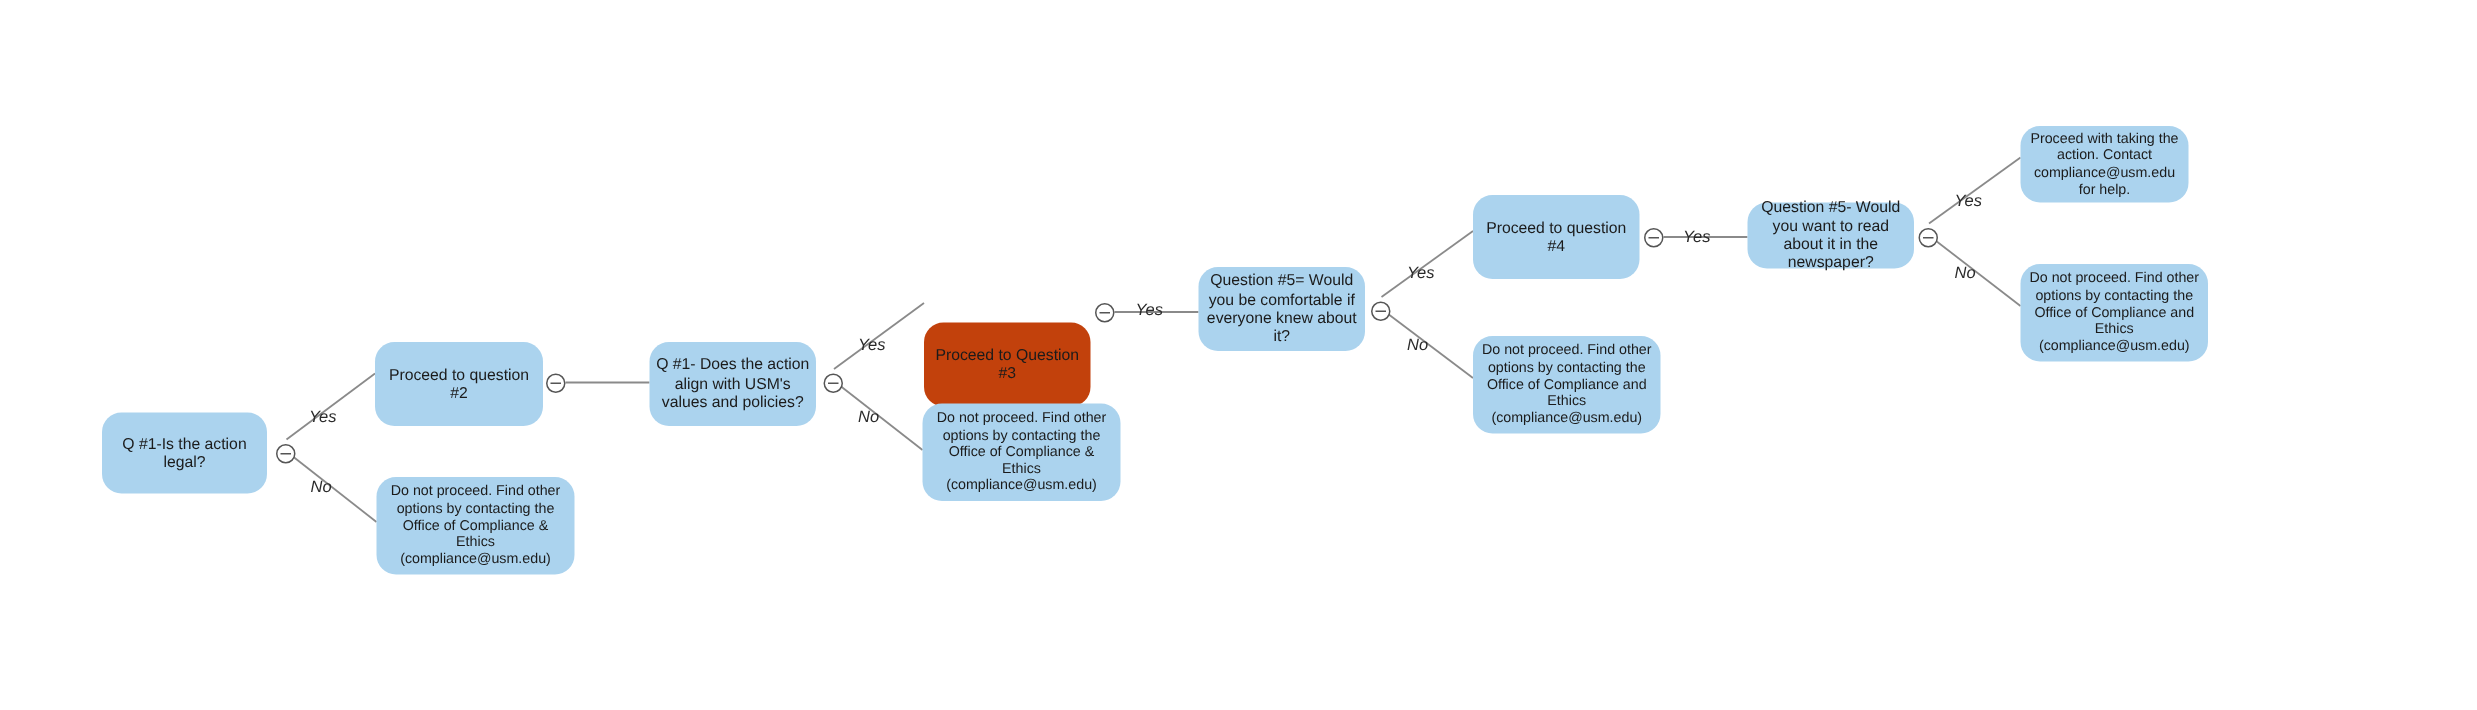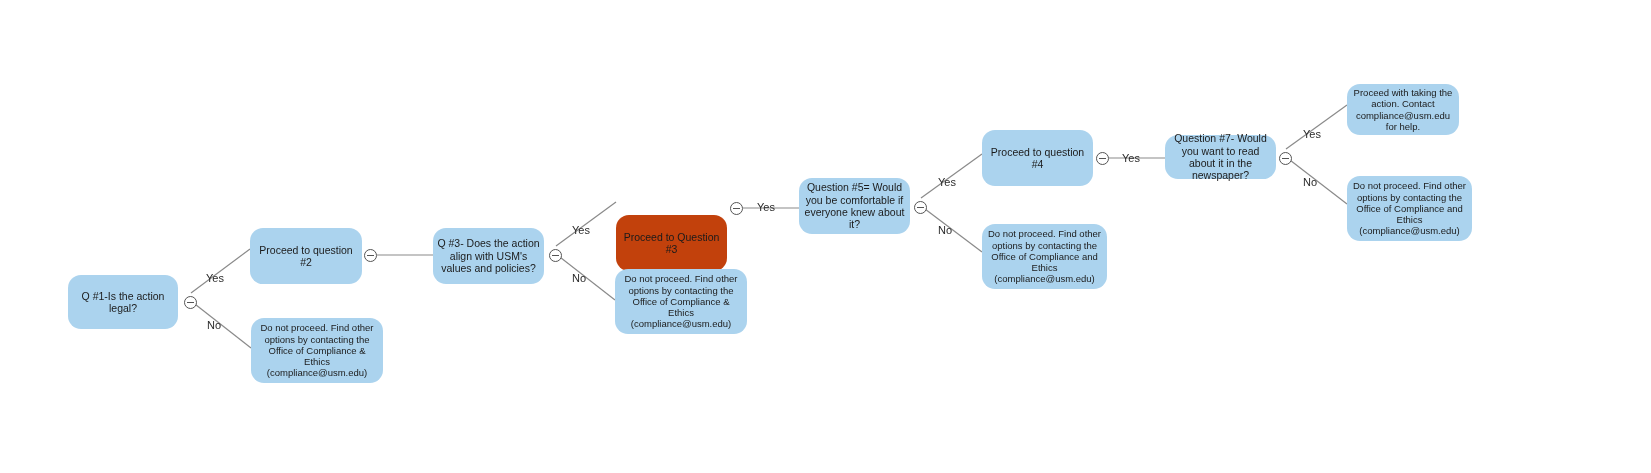--- a/index.html
+++ b/index.html
@@ -41,20 +41,21 @@
   .node span {
     display: block;
     width: 100%;
   }
   .edge-label {
     position: absolute;
     color: #2b2b2b;
     background: transparent;
     z-index: 4;
     white-space: nowrap;
+    font-style: italic;
   }
   .connector {
     position: absolute;
     width: 13px;
     height: 13px;
     border: 1px solid #555555;
     border-radius: 50%;
     background: #ffffff;
     z-index: 5;
     box-sizing: border-box;
@@ -83,27 +84,27 @@
       <line x1="921" y1="198" x2="982" y2="154" stroke="#8a8a8a" stroke-width="1.2"></line>
       <line x1="921" y1="206" x2="982" y2="252" stroke="#8a8a8a" stroke-width="1.2"></line>
       <line x1="1109" y1="158" x2="1165" y2="158" stroke="#8a8a8a" stroke-width="1.2"></line>
       <line x1="1286" y1="149" x2="1347" y2="105" stroke="#8a8a8a" stroke-width="1.2"></line>
       <line x1="1286" y1="157" x2="1347" y2="204" stroke="#8a8a8a" stroke-width="1.2"></line>
     </svg>
   <div id="nodes-layer">
       <div class="node" style="left: 68px; top: 275px; width: 110px; height: 54px; font-size: 10.5px; background: rgb(171, 211, 238); color: rgb(27, 27, 27);"><span>Q #1-Is the action legal?</span></div>
       <div class="node" style="left: 250px; top: 228px; width: 112px; height: 56px; font-size: 10.5px; background: rgb(171, 211, 238); color: rgb(27, 27, 27);"><span>Proceed to question #2</span></div>
       <div class="node" style="left: 251px; top: 318px; width: 132px; height: 65px; font-size: 9.5px; background: rgb(171, 211, 238); color: rgb(27, 27, 27);"><span>Do not proceed. Find other options by contacting the Office of Compliance &amp; Ethics (compliance@usm.edu)</span></div>
-      <div class="node" style="left: 433px; top: 228px; width: 111px; height: 56px; font-size: 10.5px; background: rgb(171, 211, 238); color: rgb(27, 27, 27);"><span>Q #3- Does the action align with USM's values and policies?</span></div>
+      <div class="node" style="left: 433px; top: 228px; width: 111px; height: 56px; font-size: 10.5px; background: rgb(171, 211, 238); color: rgb(27, 27, 27);"><span>Q #1- Does the action align with USM's values and policies?</span></div>
       <div class="node" style="left: 616px; top: 178px; width: 111px; height: 56px; font-size: 10.5px; background: #c2410c; color: rgb(27, 27, 27); margin-top: 37px;"><span>Proceed to Question #3</span></div>
       <div class="node" style="left: 615px; top: 269px; width: 132px; height: 65px; font-size: 9.5px; background: rgb(171, 211, 238); color: rgb(27, 27, 27);"><span>Do not proceed. Find other options by contacting the Office of Compliance &amp; Ethics (compliance@usm.edu)</span></div>
       <div class="node" style="left: 799px; top: 178px; width: 111px; height: 56px; font-size: 10.5px; background: rgb(171, 211, 238); color: rgb(27, 27, 27);"><span>Question #5= Would you be comfortable if everyone knew about it?</span></div>
       <div class="node" style="left: 982px; top: 130px; width: 111px; height: 56px; font-size: 10.5px; background: rgb(171, 211, 238); color: rgb(27, 27, 27);"><span>Proceed to question #4</span></div>
       <div class="node" style="left: 982px; top: 224px; width: 125px; height: 65px; font-size: 9.5px; background: rgb(171, 211, 238); color: rgb(27, 27, 27);"><span>Do not proceed.  Find other options by contacting the Office of Compliance and Ethics (compliance@usm.edu)</span></div>
-      <div class="node" style="left: 1165px; top: 135px; width: 111px; height: 44px; font-size: 10.5px; background: rgb(171, 211, 238); color: rgb(27, 27, 27);"><span>Question #7- Would you want to read about it in the newspaper?</span></div>
+      <div class="node" style="left: 1165px; top: 135px; width: 111px; height: 44px; font-size: 10.5px; background: rgb(171, 211, 238); color: rgb(27, 27, 27);"><span>Question #5- Would you want to read about it in the newspaper?</span></div>
       <div class="node" style="left: 1347px; top: 84px; width: 112px; height: 51px; font-size: 9.5px; background: rgb(171, 211, 238); color: rgb(27, 27, 27);"><span>Proceed with taking the action.  Contact compliance@usm.edu for help.</span></div>
       <div class="node" style="left: 1347px; top: 176px; width: 125px; height: 65px; font-size: 9.5px; background: rgb(171, 211, 238); color: rgb(27, 27, 27);"><span>Do not proceed.  Find other options by contacting the Office of Compliance and Ethics (compliance@usm.edu)</span></div>
     </div>
   <div id="labels-layer">
       <div class="edge-label" style="left: 206px; top: 272px; font-size: 11px;">Yes</div>
       <div class="edge-label" style="left: 207px; top: 319px; font-size: 11px;">No</div>
       <div class="edge-label" style="left: 572px; top: 224px; font-size: 11px;">Yes</div>
       <div class="edge-label" style="left: 572px; top: 272px; font-size: 11px;">No</div>
       <div class="edge-label" style="left: 757px; top: 201px; font-size: 11px;">Yes</div>
       <div class="edge-label" style="left: 938px; top: 176px; font-size: 11px;">Yes</div>

